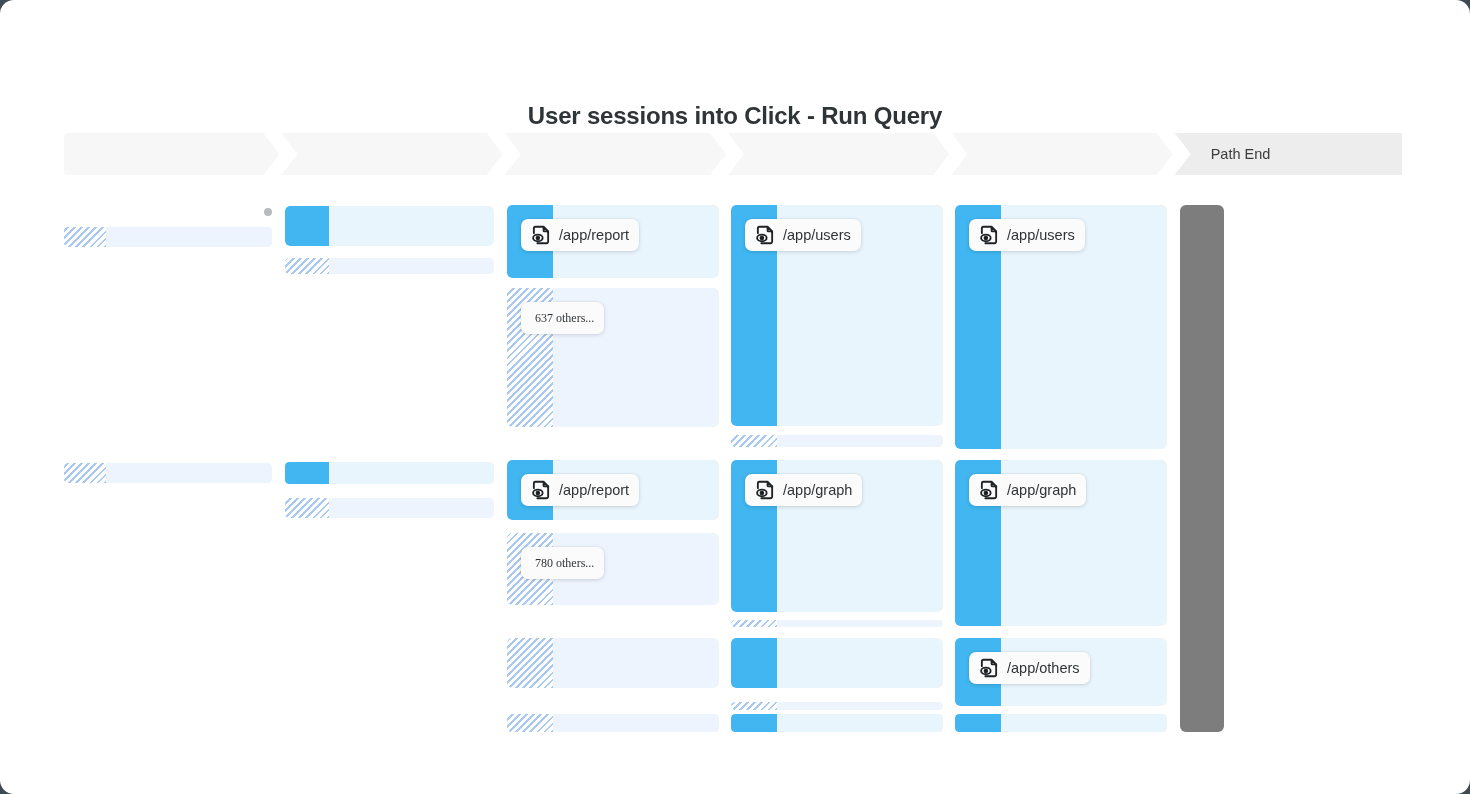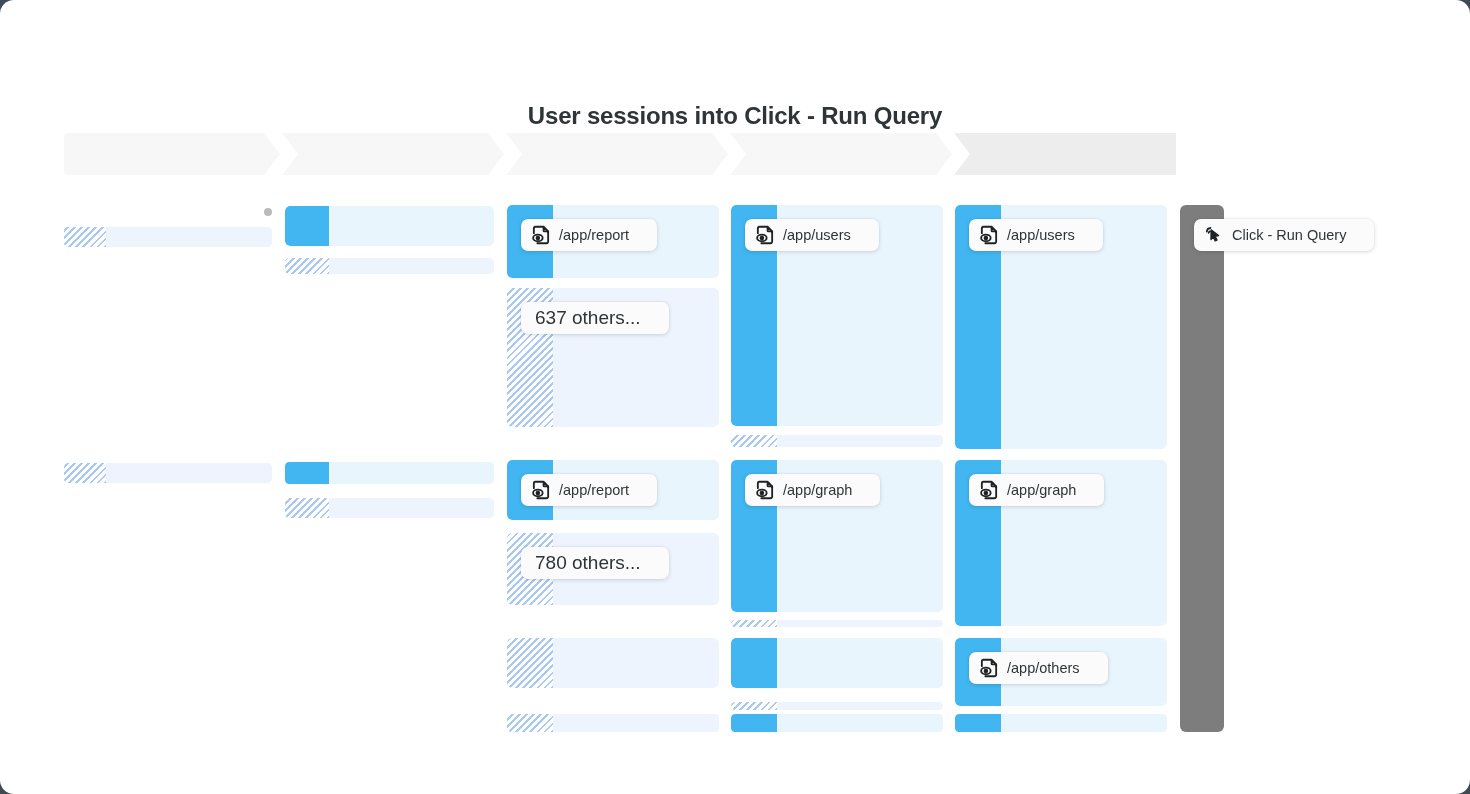--- a/index.html
+++ b/index.html
@@ -95,35 +95,35 @@
   }
 
   
   .pill{
     position:absolute;
     display:flex;align-items:center;
     height:32px;
     background:#fbfbfb;
     border-radius:7px;
     box-shadow:0 1px 4px rgba(0,0,0,.14), 0 0 0 .5px rgba(0,0,0,.04);
-    padding-right:28px;
+    padding-right:10px;
     white-space:nowrap;
   }
   .pill .ico{
     width:22px;height:22px;
     margin:0 7px 0 9px;
     flex:0 0 auto;
     display:block;
   }
   .pill .txt{
     font-size:14.5px;
     color:#2f3437;
   }
   .pill.textonly{padding-left:14px;}
-  .pill.textonly .txt{font-size:19px;}
+  .pill.textonly .txt{font-size:12px;font-family:Liberation Serif, serif;}
 </style>
 </head>
 <body>
 
 <div id="app">
 
   <div class="title">User sessions into Click - Run Query</div>
 
   <div class="header-strip">
     <div class="chev" style="width:216px">
@@ -134,20 +134,23 @@
     </div>
     <div class="chev" style="width:222px">
       <span class="chev-label"></span>
     </div>
     <div class="chev" style="width:222px">
       <span class="chev-label"></span>
     </div>
     <div class="chev" style="width:222px">
       <span class="chev-label"></span>
     </div>
+    <div class="chev" style="width:228px">
+      <span class="chev-label">Path End</span>
+    </div>
   </div>
 
   <div class="canvas" id="canvas">
       <div class="bar flat" style="left: 64px; top: 32px; width: 208px; height: 20px;">
         <div class="track"></div>
         <div class="lead hatch" style="width: 42px;"></div>
       </div>
       <div class="bar flat" style="left: 64px; top: 268px; width: 208px; height: 20px;">
         <div class="track"></div>
         <div class="lead hatch" style="width: 42px;"></div>
@@ -306,24 +309,16 @@
           <ellipse cx="8.6" cy="15.2" rx="5.2" ry="3.6"></ellipse>
           <circle cx="8.6" cy="15.2" r="1.5" fill="#1f2326"></circle>
         </svg>
         <span class="txt">/app/others</span>
       </div>
       <div class="bar blue-track flat" style="left: 955px; top: 519px; width: 212px; height: 18px;">
         <div class="track"></div>
         <div class="lead solid" style="width: 46px;"></div>
       </div>
       <div class="endbar" style="left: 1180px; top: 10px; width: 44px; height: 527px;"></div>
-      <div class="pill" style="left: 1194px; top: 24px;">
-        <svg class="ico" viewBox="0 0 24 24" fill="none" stroke="#1f2326" stroke-width="1.9" stroke-linecap="round" stroke-linejoin="round">
-          <path d="M8.8 6.3 17 12.6l-3.7.8 2 4.2-2 .9-2-4.2-2.6 2.7z" fill="#1f2326" stroke="#1f2326" stroke-width="1.4"></path>
-          <path d="M8.2 4.2A4.6 4.6 0 0 0 4.1 8.3"></path>
-          <path d="M7.6 8.1a2 2 0 0 0-1.5 1.6"></path>
-        </svg>
-        <span class="txt">Click - Run Query</span>
-      </div>
       <div class="dot" style="left: 264px; top: 13px; width: 8px; height: 8px; background: rgb(185, 187, 189);"></div>
     </div>
 
 </div>
 
 </body></html>

